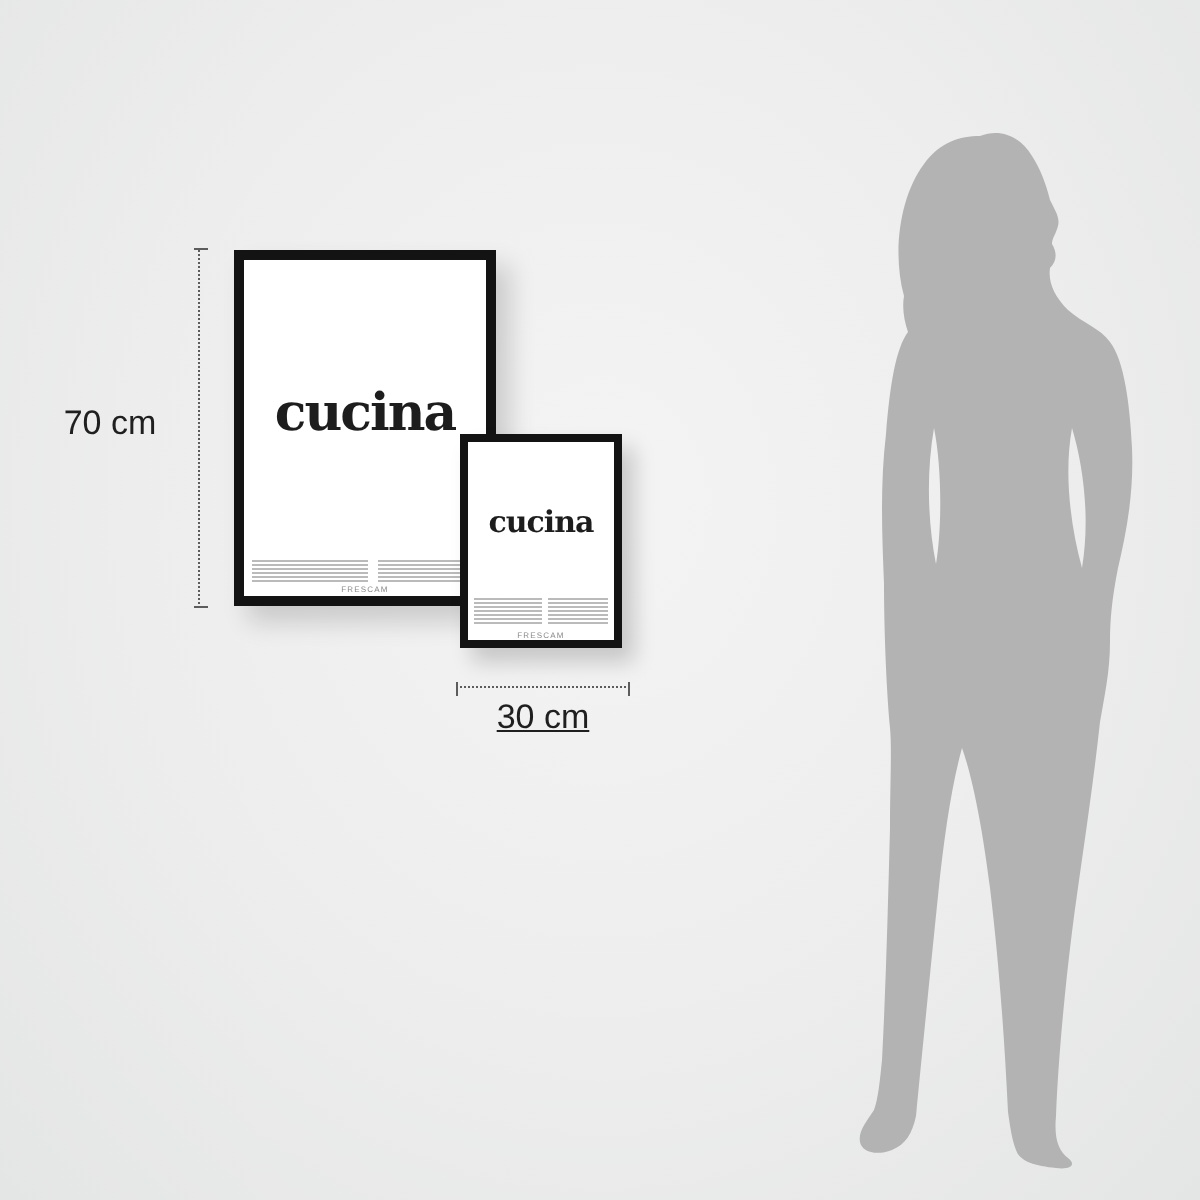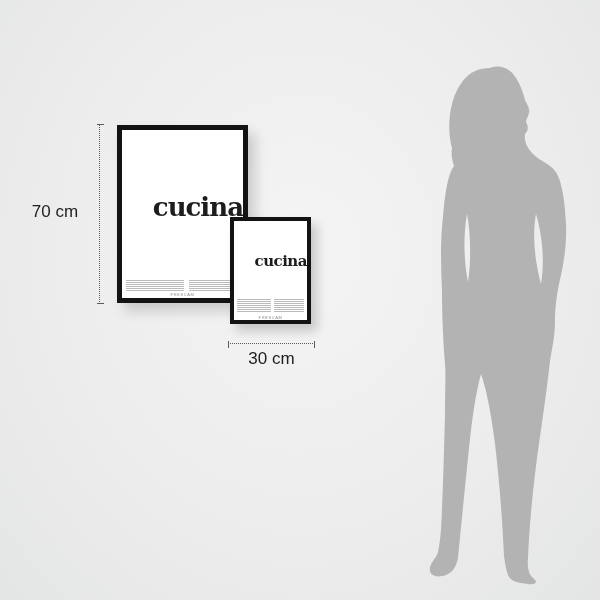--- a/index.html
+++ b/index.html
@@ -30,38 +30,38 @@
   .measure-h .tick{
     position:absolute;top:-3px;height:7px;width:0;border-left:1px solid #5c5c5c;
   }
   .measure-h .tick.left{left:0;}
   .measure-h .tick.right{right:0;}
 
   .measure-label{
     position:absolute;color:#1f1f1f;font-size:17px;line-height:18px;
   }
   .measure-label.height{left:30px;top:203px;width:50px;text-align:center;}
-  .measure-label.width{left:228px;top:350px;width:87px;text-align:center;}
+  .measure-label.width{left:228px;top:350px;width:87px;text-align:center;text-decoration:underline;}
 
   
   .frame{
     position:absolute;box-sizing:border-box;background:#ffffff;
   }
   .frame.large{
     left:117px;top:125px;width:131px;height:178px;
     border:5px solid #131313;z-index:1;
     box-shadow:7px 8px 12px rgba(0,0,0,0.16);
   }
   .frame.small{
     left:230px;top:217px;width:81px;height:107px;
     border:4px solid #131313;z-index:2;
     box-shadow:6px 7px 10px rgba(0,0,0,0.18);
   }
   .poster-title{
-    position:absolute;left:0;width:100%;text-align:right;
+    position:absolute;left:0;width:100%;text-align:center;
     font-family:"DejaVu Serif", serif;font-weight:700;color:#1d1d1d;
   }
   .frame.large .poster-title{top:62px;font-size:26px;line-height:30px;letter-spacing:-1px;}
   .frame.small .poster-title{top:31px;font-size:15px;line-height:18px;letter-spacing:-0.5px;}
 
   .fine-print-row{
     position:absolute;display:flex;
   }
   .frame.large .fine-print-row{left:4px;right:4px;top:150px;height:11px;gap:5px;}
   .frame.small .fine-print-row{left:3px;right:3px;top:78px;height:14px;gap:3px;}

